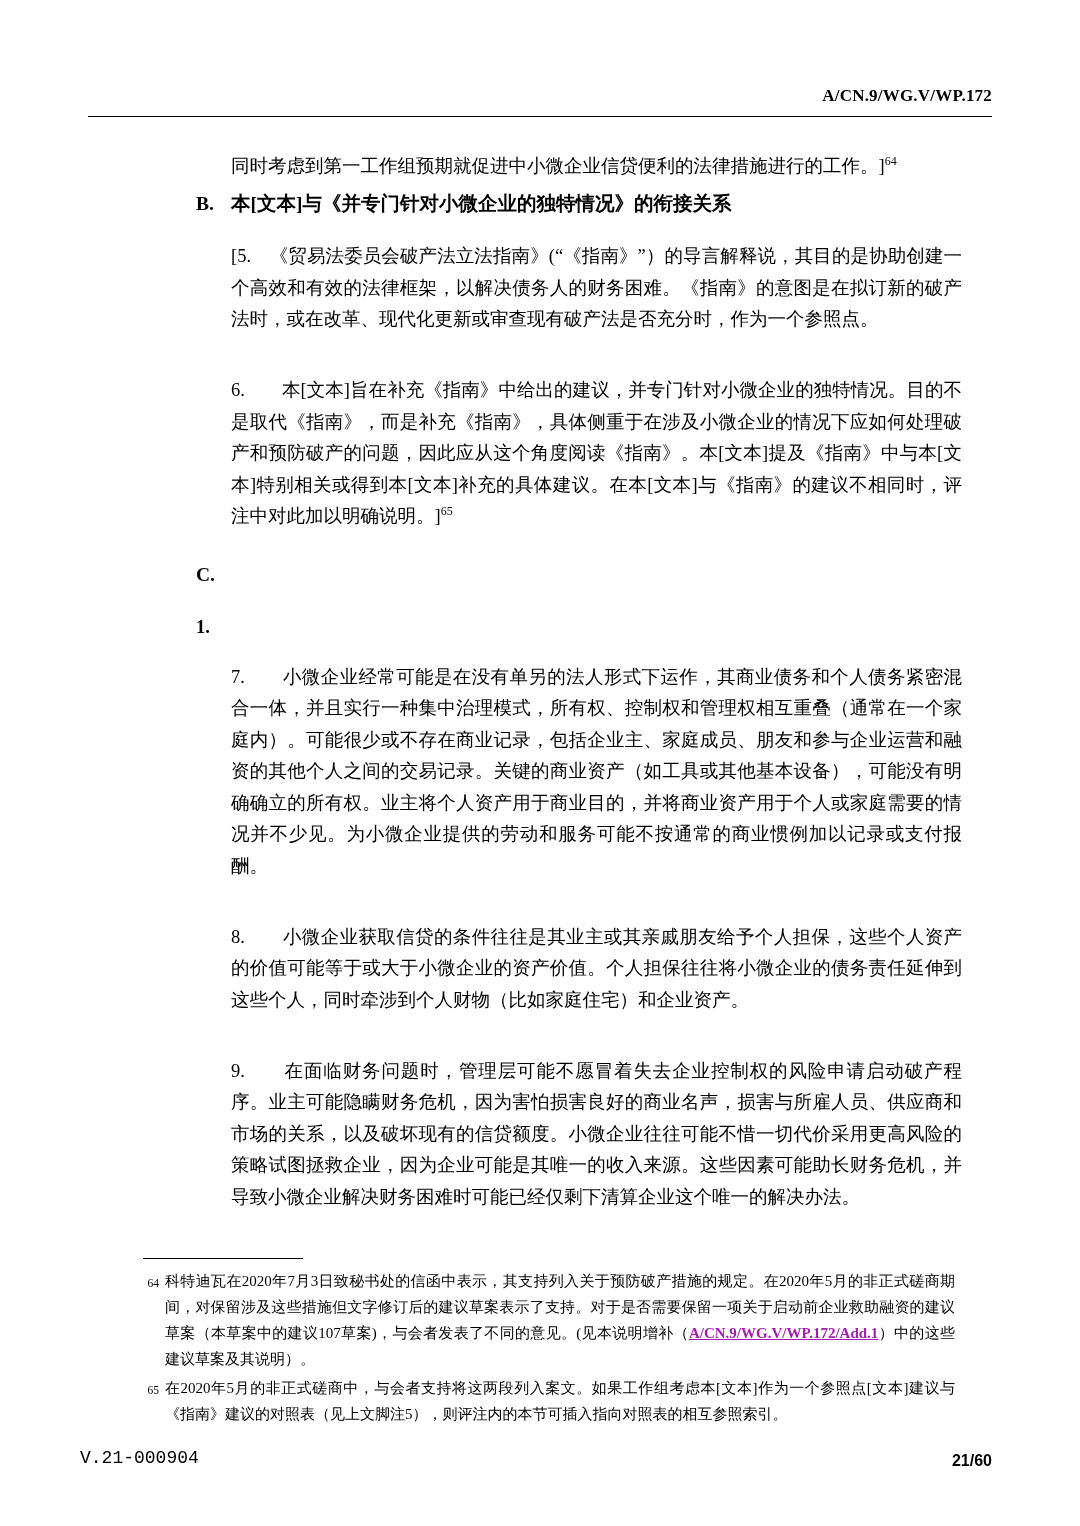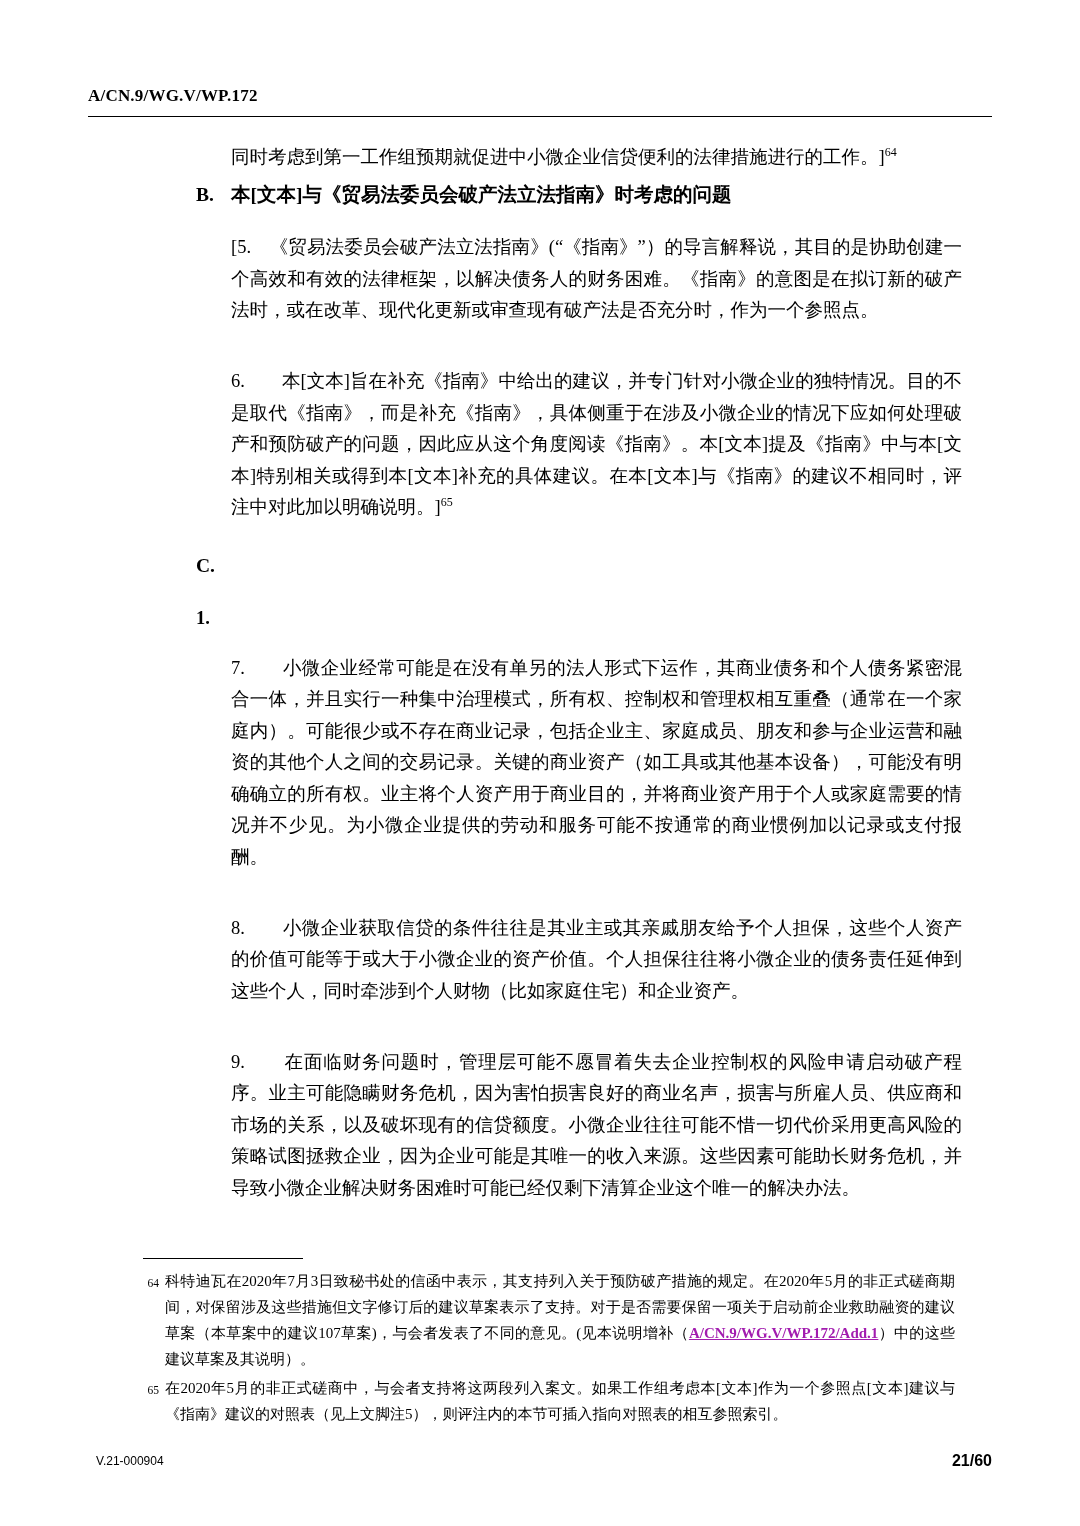--- a/index.html
+++ b/index.html
@@ -18,35 +18,36 @@
     width: 1080px;
     height: 1526px;
     box-sizing: border-box;
     padding: 0;
   }
   .header {
     position: absolute;
     top: 86px;
     left: 88px;
     right: 88px;
+    text-align: right;
     font-family: "Liberation Serif", serif;
     font-weight: bold;
     font-size: 17px;
     letter-spacing: 0.2px;
   }
   .header-rule {
     position: absolute;
     top: 116px;
     left: 88px;
     width: 904px;
     border-top: 1.4px solid #000;
   }
   .content {
     position: absolute;
-    top: 123px;
+    top: 132px;
     left: 88px;
     width: 904px;
   }
   .first-para {
     margin-left: 143px;
     margin-right: 30px;
     margin-bottom: 26px;
   }
   .sec-heading {
     margin-left: 108px;
@@ -123,24 +124,24 @@
   .footnote .ftext {
     flex: 1;
   }
   .link {
     color: #a21caf;
     text-decoration: underline;
     font-weight: bold;
   }
   .footer-left {
     position: absolute;
-    left: 96px;
+    left: 80px;
     bottom: 58px;
-    font-size: 12px;
-    font-family: Liberation Sans, sans-serif;
+    font-size: 18px;
+    font-family: Liberation Mono, monospace;
   }
   .footer-right {
     position: absolute;
     right: 88px;
     bottom: 56px;
     font-size: 16px;
     font-weight: bold;
     font-family: "Liberation Sans", sans-serif;
   }
 </style>
@@ -153,21 +154,21 @@
     <span>A/CN.9/WG.V/WP.172</span>
   </div>
   <div class="header-rule"></div>
 
   <div class="content">
 
     <p class="para first-para"><span>同时考虑到第一工作组预期就促进中小微企业信贷便利的法律措施进行的工作。]</span><sup class="fn">64</sup></p>
 
     <div class="sec-heading">
       <span class="lbl">B.</span>
-      <span>本[文本]与《贸易法委员会破产法立法指南》时考虑的问题</span>
+      <span>本[文本]与《并专门针对小微企业的独特情况》的衔接关系</span>
     </div>
 
     <p class="para">[5.　《贸易法委员会破产法立法指南》(“《指南》”）的导言解释说，其目的是协助创建一个高效和有效的法律框架，以解决债务人的财务困难。《指南》的意图是在拟订新的破产法时，或在改革、现代化更新或审查现有破产法是否充分时，作为一个参照点。</p>
 
     <div class="gap-sm"></div>
 
     <p class="para"><span>6.　　本[文本]旨在补充《指南》中给出的建议，并专门针对小微企业的独特情况。目的不是取代《指南》，而是补充《指南》，具体侧重于在涉及小微企业的情况下应如何处理破产和预防破产的问题，因此应从这个角度阅读《指南》。本[文本]提及《指南》中与本[文本]特别相关或得到本[文本]补充的具体建议。在本[文本]与《指南》的建议不相同时，评注中对此加以明确说明。]</span><sup class="fn">65</sup></p>
 
     <div class="gap-md"></div>
 

